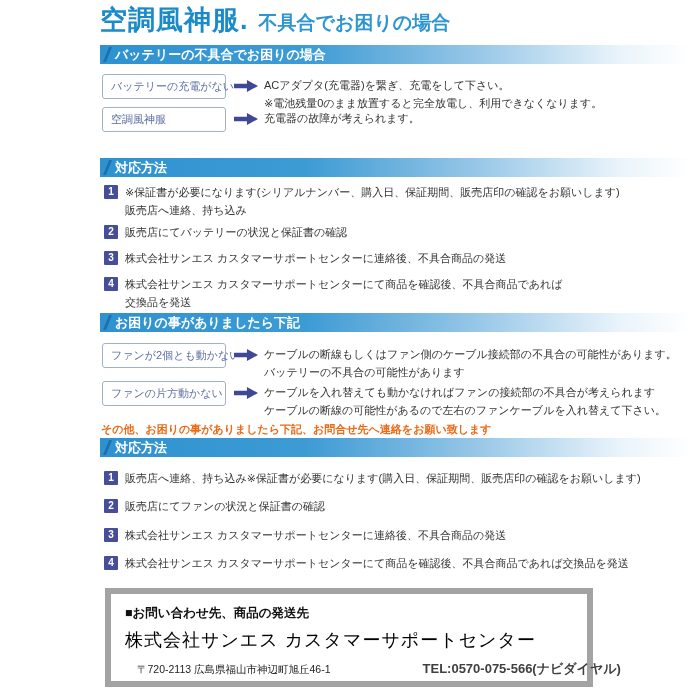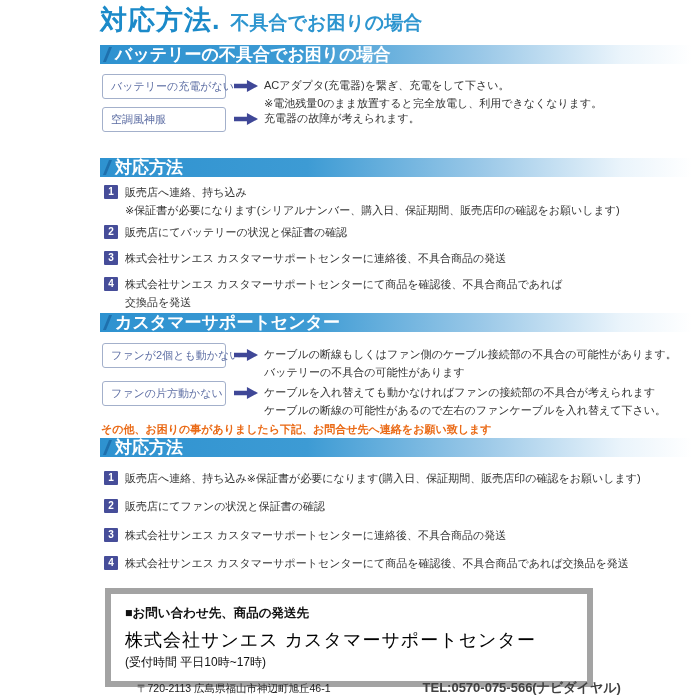--- a/index.html
+++ b/index.html
@@ -9,21 +9,21 @@
   }
   
   .title{position:absolute;left:100px;top:2px;white-space:nowrap;}
   .t-main{font-size:27px;font-weight:bold;color:#1b8ac9;letter-spacing:1px;}
   .t-sub{font-size:19px;font-weight:600;color:#2d95cf;margin-left:10px;}
 
   
   .hdr{
     position:absolute;left:100px;width:592px;height:19px;line-height:19px;
     background:linear-gradient(90deg,#2e92d0 0%,#3d9bd4 35%,#9cc9e8 65%,#eaf4fb 88%,#ffffff 100%);
-    color:#fff;font-size:17px;font-weight:bold;padding-left:15px;box-sizing:border-box;
+    color:#fff;font-size:13px;font-weight:bold;padding-left:15px;box-sizing:border-box;
     white-space:nowrap;
   }
   .hdr::before{
     content:"";position:absolute;left:6px;top:2px;bottom:2px;width:3px;
     background:rgba(10,70,130,.45);transform:skewX(-22deg);
   }
 
   
   .frow{position:absolute;left:102px;display:flex;align-items:flex-start;white-space:nowrap;}
   .fbox{
@@ -60,21 +60,21 @@
   .c-foot{display:flex;align-items:baseline;margin-top:8px;white-space:nowrap;gap:40px;}
   .c-addr{font-size:10.5px;color:#222;margin-left:12px;}
   .c-tel{font-size:13px;font-weight:600;color:#404040;margin-left:52px;}
 </style>
 </head>
 <body>
 
 <div class="page">
 
   <div class="title">
-    <span class="t-main">対応方法.</span><span class="t-sub">不具合でお困りの場合</span>
+    <span class="t-main">空調風神服.</span><span class="t-sub">不具合でお困りの場合</span>
   </div>
 
   <div class="hdr" style="top:45px">
     <span>バッテリーの不具合でお困りの場合</span>
   </div>
 
   <div class="frow" style="top:74px">
     <div class="fbox w-bat">
       <span>バッテリーの充電がない</span>
     </div>
@@ -104,22 +104,22 @@
   </div>
 
 
   <div class="hdr" style="top:158px">
     <span>対応方法</span>
   </div>
 
   <div class="step" style="top:184px">
     <div class="badge">1</div>
     <div class="stext">
+      <div>※保証書が必要になります(シリアルナンバー、購入日、保証期間、販売店印の確認をお願いします)</div>
       <div>販売店へ連絡、持ち込み</div>
-      <div>※保証書が必要になります(シリアルナンバー、購入日、保証期間、販売店印の確認をお願いします)</div>
     </div>
   </div>
 
   <div class="step" style="top:224px">
     <div class="badge">2</div>
     <div class="stext">
       <div>販売店にてバッテリーの状況と保証書の確認</div>
     </div>
   </div>
 
@@ -132,21 +132,21 @@
 
   <div class="step" style="top:276px">
     <div class="badge">4</div>
     <div class="stext">
       <div>株式会社サンエス カスタマーサポートセンターにて商品を確認後、不具合商品であれば</div>
       <div>交換品を発送</div>
     </div>
   </div>
 
   <div class="hdr" style="top:313px">
-    <span>カスタマーサポートセンター</span>
+    <span>お困りの事がありましたら下記</span>
   </div>
 
   <div class="frow" style="top:343px">
     <div class="fbox w-fan">
       <span>ファンが2個とも動かない</span>
     </div>
     <div class="arrow">
       <svg viewBox="0 0 26 14" width="24" height="14">
           <path d="M0 4.5 H14 V0.5 L26 7 L14 13.5 V9.5 H0 Z" fill="#3f4797"></path>
         </svg>
@@ -202,20 +202,19 @@
   <div class="step" style="top:555px">
     <div class="badge">4</div>
     <div class="stext">
       <div>株式会社サンエス カスタマーサポートセンターにて商品を確認後、不具合商品であれば交換品を発送</div>
     </div>
   </div>
 
   <div class="contact">
     <div class="c-head">■お問い合わせ先、商品の発送先</div>
     <div class="c-name">株式会社サンエス カスタマーサポートセンター</div>
-    <div class="c-hours">(受付時間 平日10時~17時)</div>
     <div class="c-foot">
       <span class="c-addr">〒720-2113 広島県福山市神辺町旭丘46-1</span>
       <span class="c-tel">TEL:0570-075-566(ナビダイヤル)</span>
     </div>
   </div>
 
 </div>
 
 </body></html>

